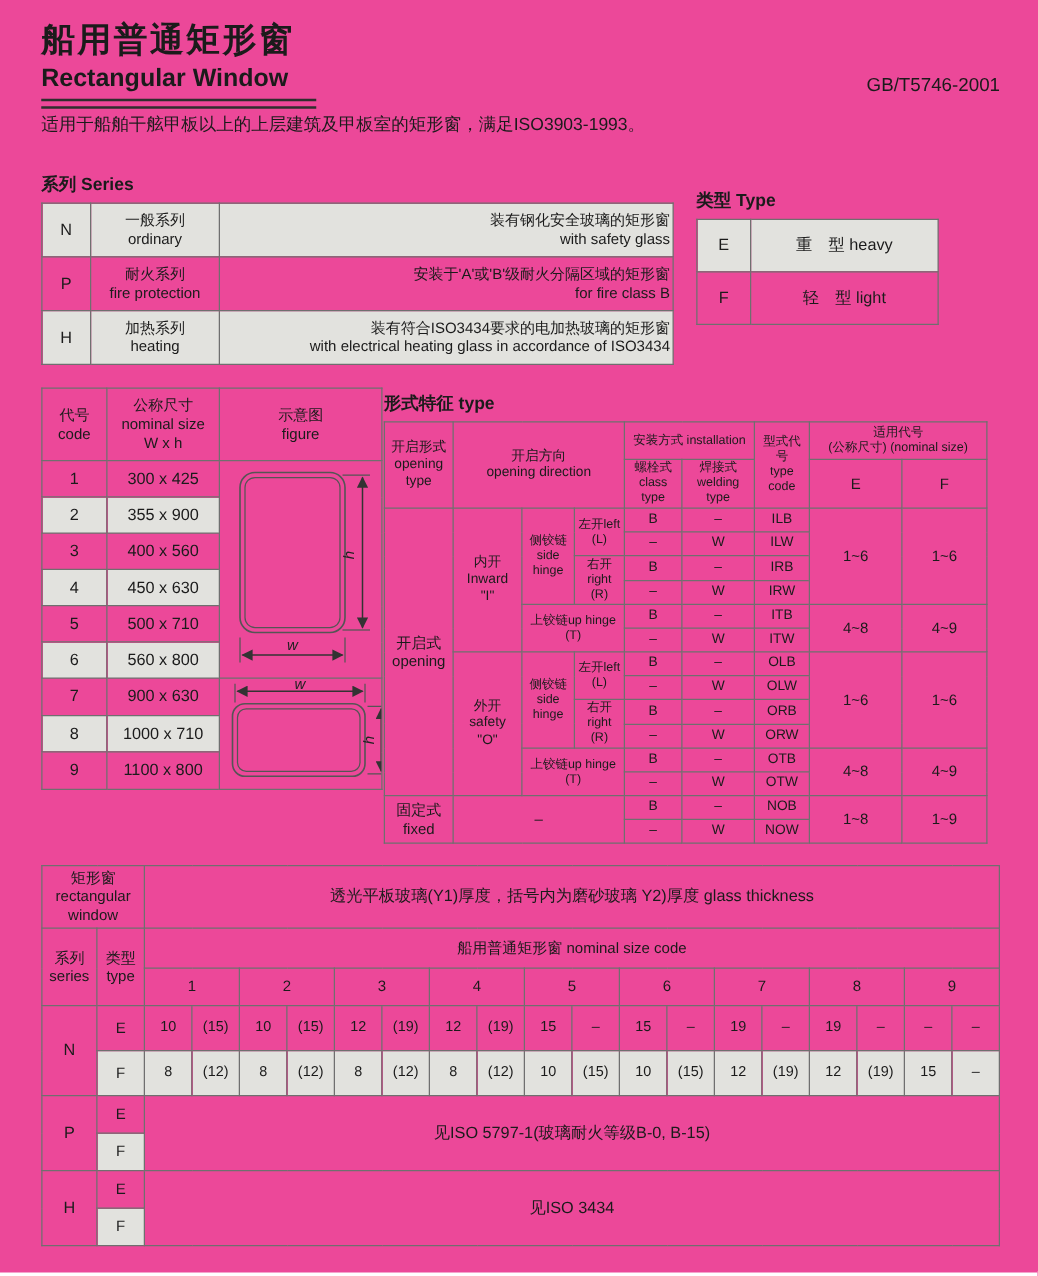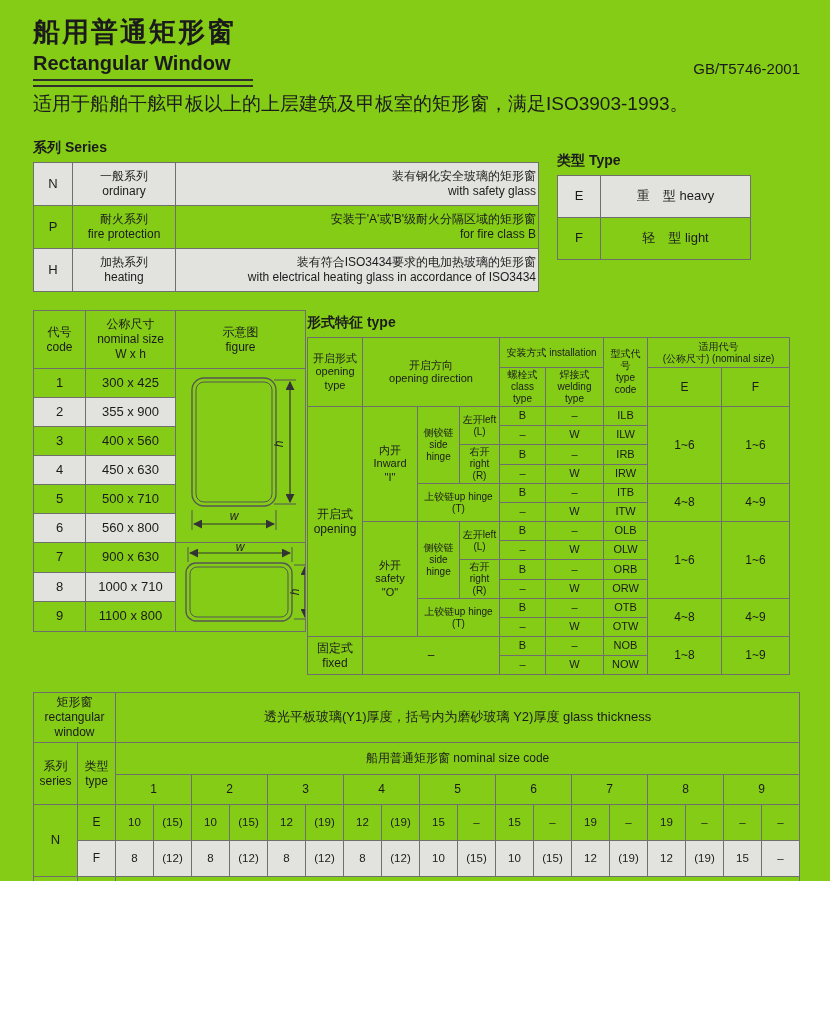--- a/index.html
+++ b/index.html
@@ -1,24 +1,24 @@
 <!DOCTYPE html>
 <html><head>
 <meta charset="utf-8">
 <style>
   html,body{margin:0;padding:0;}
   body{font-family:"Liberation Sans","DejaVu Sans",sans-serif;color:#1b1b1b;}
-  .page{position:relative;width:830px;height:881px;background:#84cc16;overflow:hidden;}
+  .page{position:relative;width:830px;height:1018px;background:#ec4899;overflow:hidden;}
   .abs{position:absolute;}
   .pre{white-space:pre-line;text-align:center;}
   h1{margin:0;font-size:27px;font-weight:bold;letter-spacing:2px;}
   .title-en{font-size:20px;font-weight:bold;margin-top:2px;}
   .dbl-underline{width:220px;height:4px;border-top:2.5px solid #2e2e2e;border-bottom:2.5px solid #2e2e2e;margin-top:4px;}
   .std{font-size:15px;}
-  .intro{font-size:19px;}
+  .intro{font-size:14px;}
   .sec-heading{font-size:14px;font-weight:600;margin-bottom:5px;}
   table{border-collapse:collapse;table-layout:fixed;background:transparent;}
   td{border:1px solid #6f6f6f;text-align:center;vertical-align:middle;padding:1px 2px;font-size:13px;line-height:1.3;overflow:hidden;}
   .shade{background:#e2e2de;}
   .left{text-align:right;padding-left:9px;}
   .f10{font-size:10px;line-height:1.2;}
   .f11{font-size:11px;line-height:1.2;}
   .f115{font-size:11.5px;}
   .f12{font-size:12px;line-height:1.25;}
   .f13{font-size:13px;}

